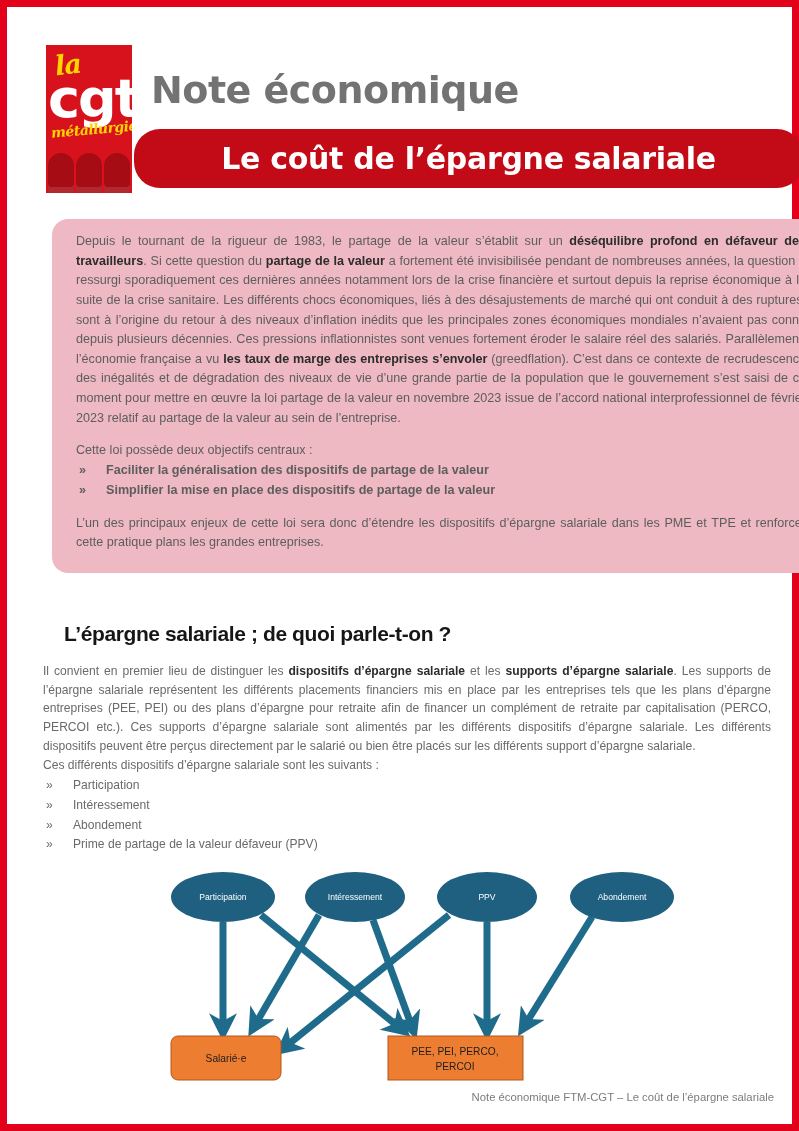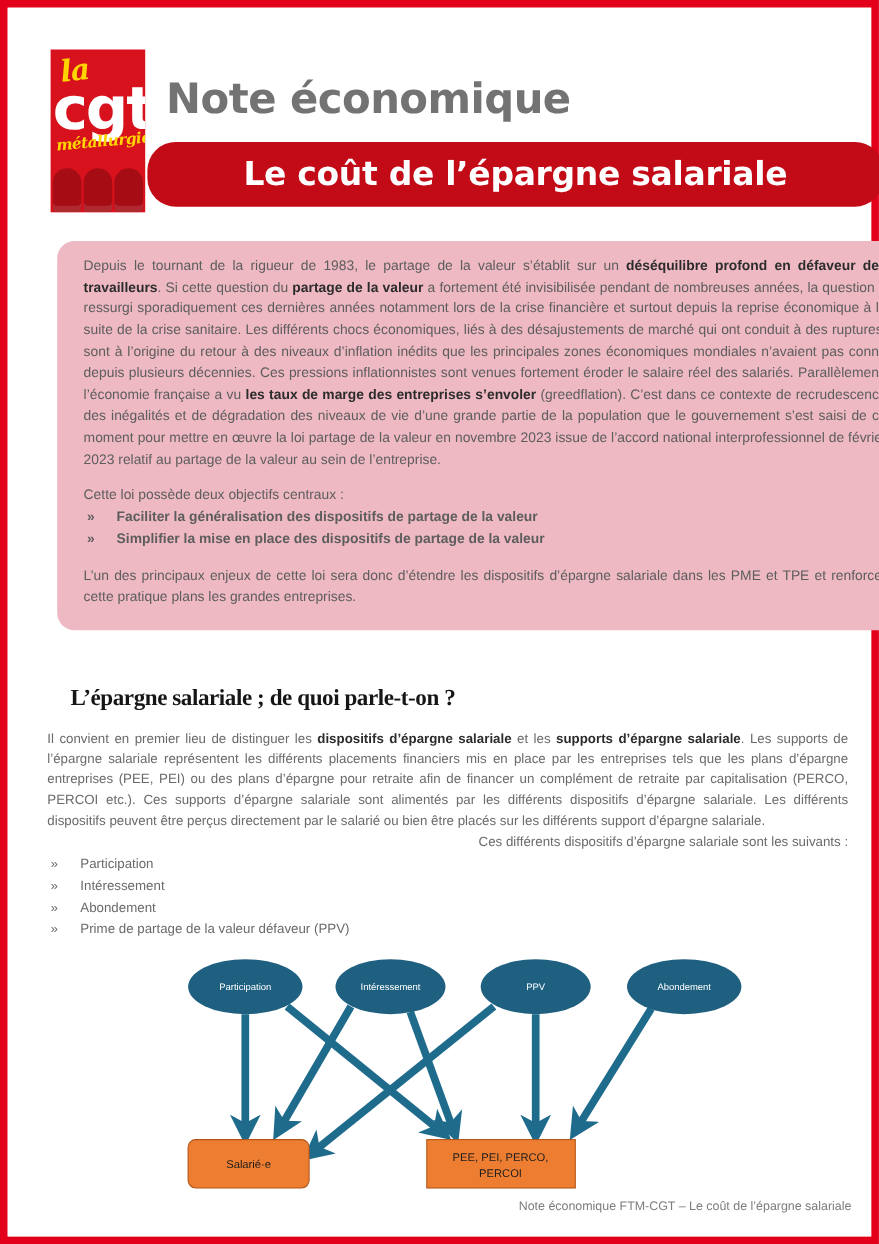--- a/index.html
+++ b/index.html
@@ -160,41 +160,41 @@
     position: absolute;
     left: 3px;
     color: #5d5d5d;
   }
 
   
   .section-heading {
     position: absolute;
     left: 57px;
     top: 615px;
-    font-family: Liberation Serif, serif;
+    font-family: Liberation Sans, sans-serif;
     font-size: 21px;
     font-weight: bold;
     color: #161616;
     letter-spacing: -0.4px;
   }
 
   
   .body-text {
     position: absolute;
     left: 36px;
     top: 655px;
     width: 728px;
     color: #6a6a6a;
     font-size: 12.1px;
     line-height: 1.55;
     text-align: justify;
   }
   .body-text p { margin: 0; }
   .body-text b { color: #2c2c2c; font-weight: bold; }
-  .body-text .noj { text-align: right; }
+  .body-text .noj { text-align: left; }
   .disp-list {
     margin: 2px 0 0 0;
     padding: 0;
     list-style: none;
   }
   .disp-list li {
     position: relative;
     padding-left: 30px;
     line-height: 1.62;
     font-size: 12.1px;

